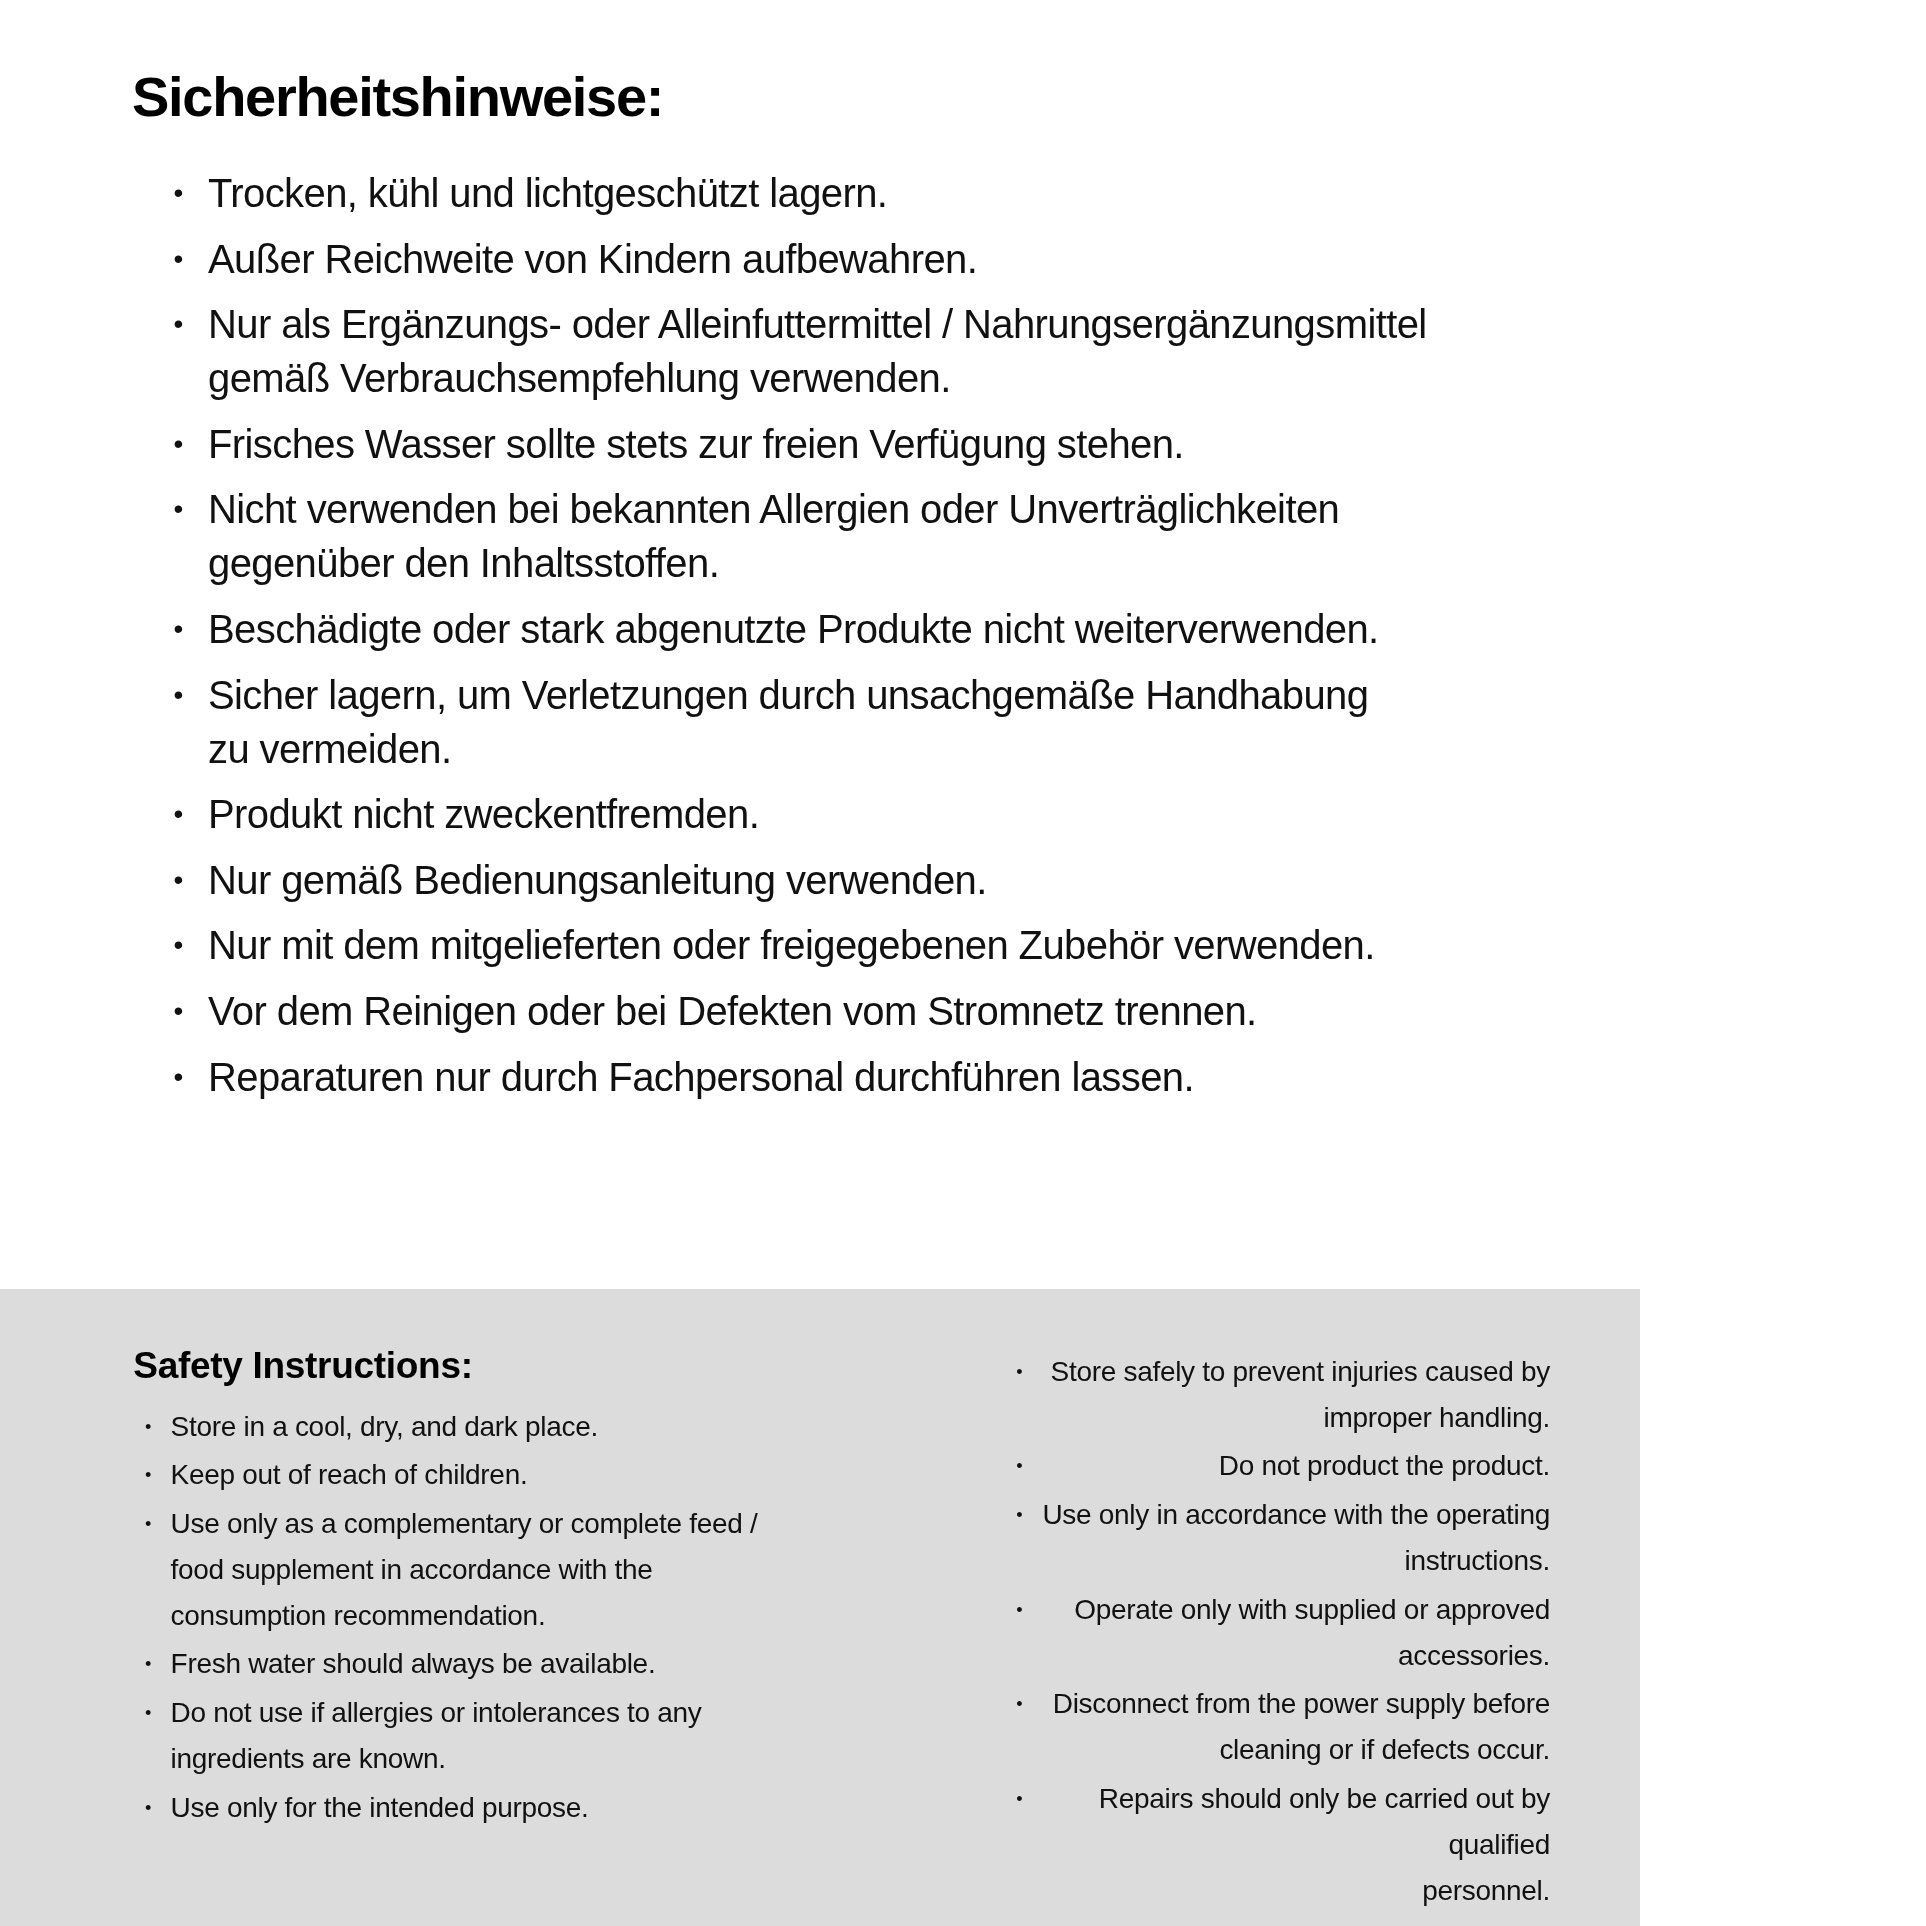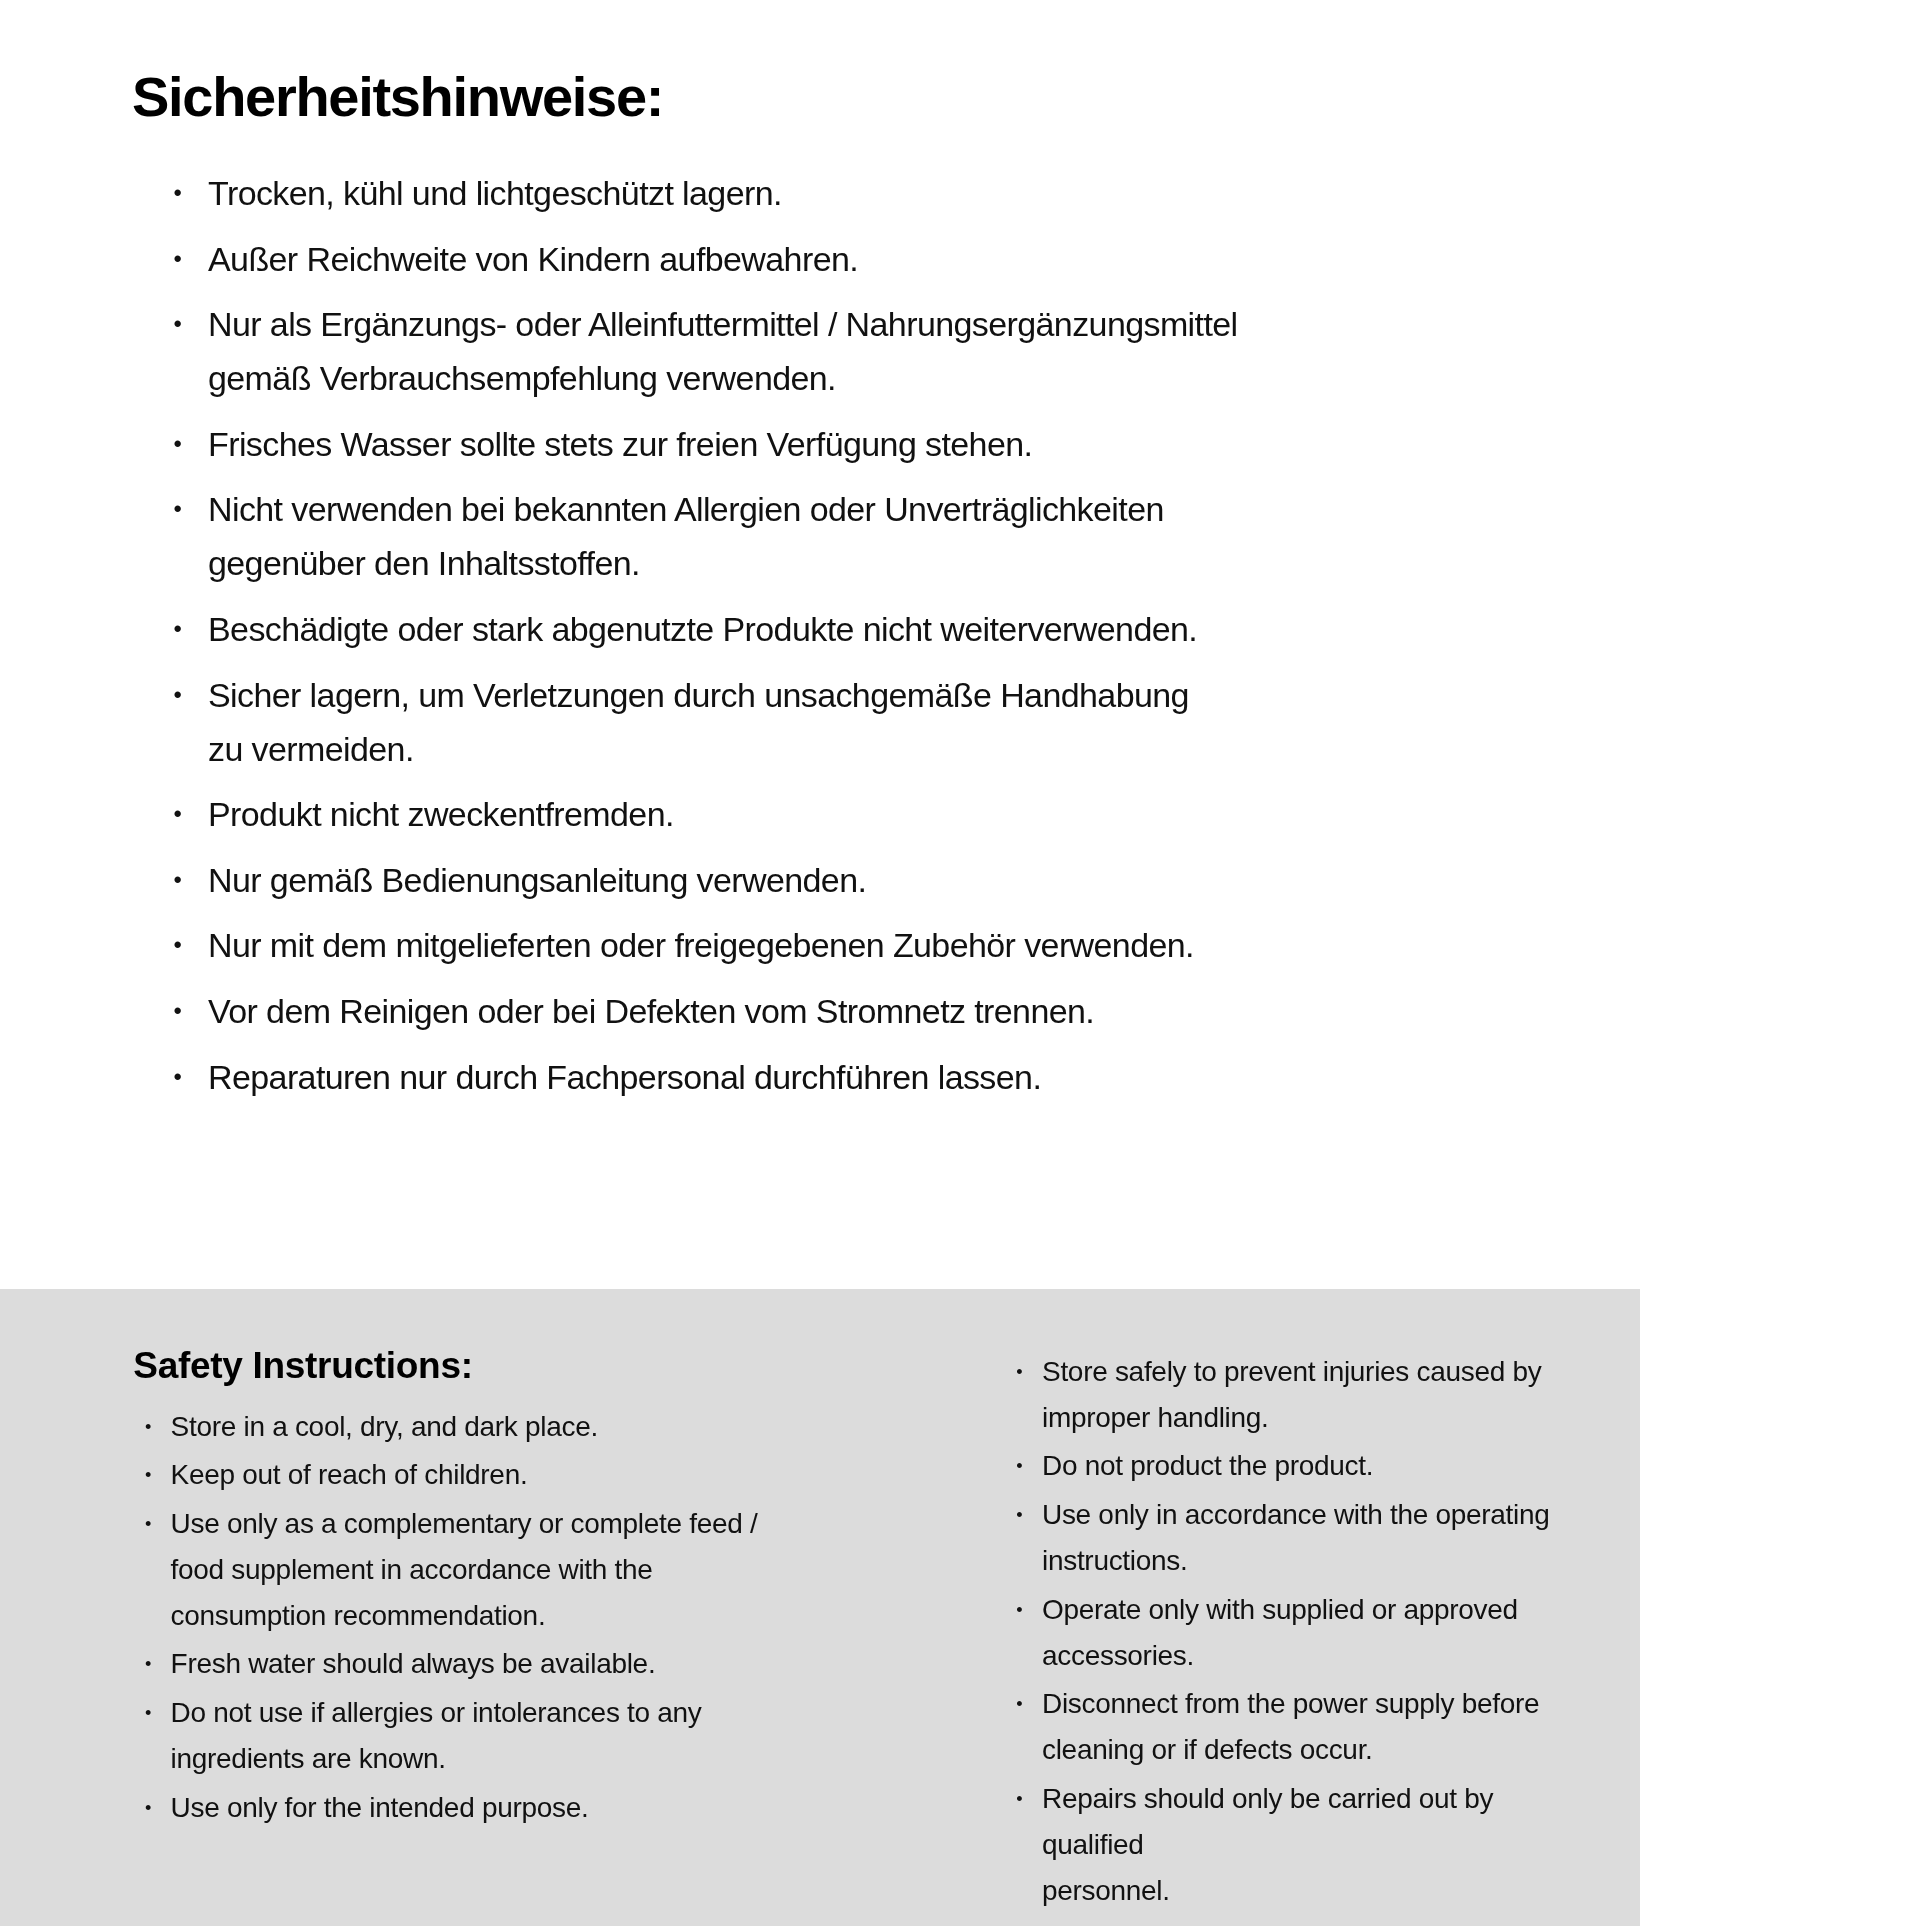--- a/index.html
+++ b/index.html
@@ -32,21 +32,21 @@
     color: var(--heading);
     letter-spacing: -1.3px;
   }
   .section-german ul {
     list-style: none;
     margin: 37px 0 0 39px;
   }
   .section-german li {
     position: relative;
     padding-left: 37px;
-    font-size: 34px;
+    font-size: 40px;
     line-height: 54px;
     letter-spacing: -0.6px;
     margin-bottom: 11.6px;
     white-space: pre-line;
   }
   .section-german li::before {
     content: "\2022";
     position: absolute;
     left: 2.6px;
     top: 0;
@@ -61,20 +61,21 @@
     padding: 56px 90px 0 132px;
     display: flex;
   }
   .col-left {
     width: 883px;
     flex: none;
   }
   .col-right {
     flex: 1;
     padding-top: 3.9px;
+    text-align: right;
   }
   .section-english h2 {
     font-size: 37px;
     font-weight: bold;
     color: var(--heading);
     letter-spacing: -0.3px;
     margin: 0 0 16.7px 1.3px;
   }
   .section-english ul {
     list-style: none;

